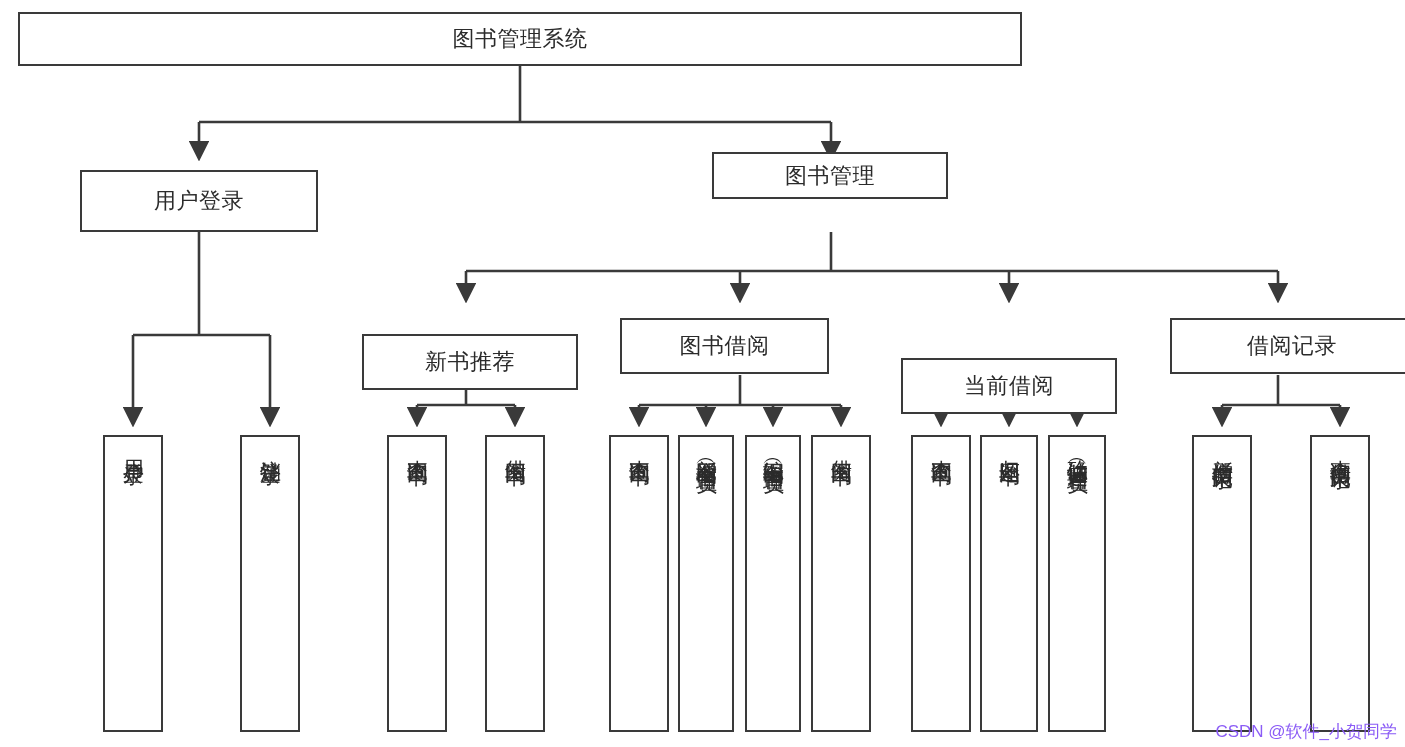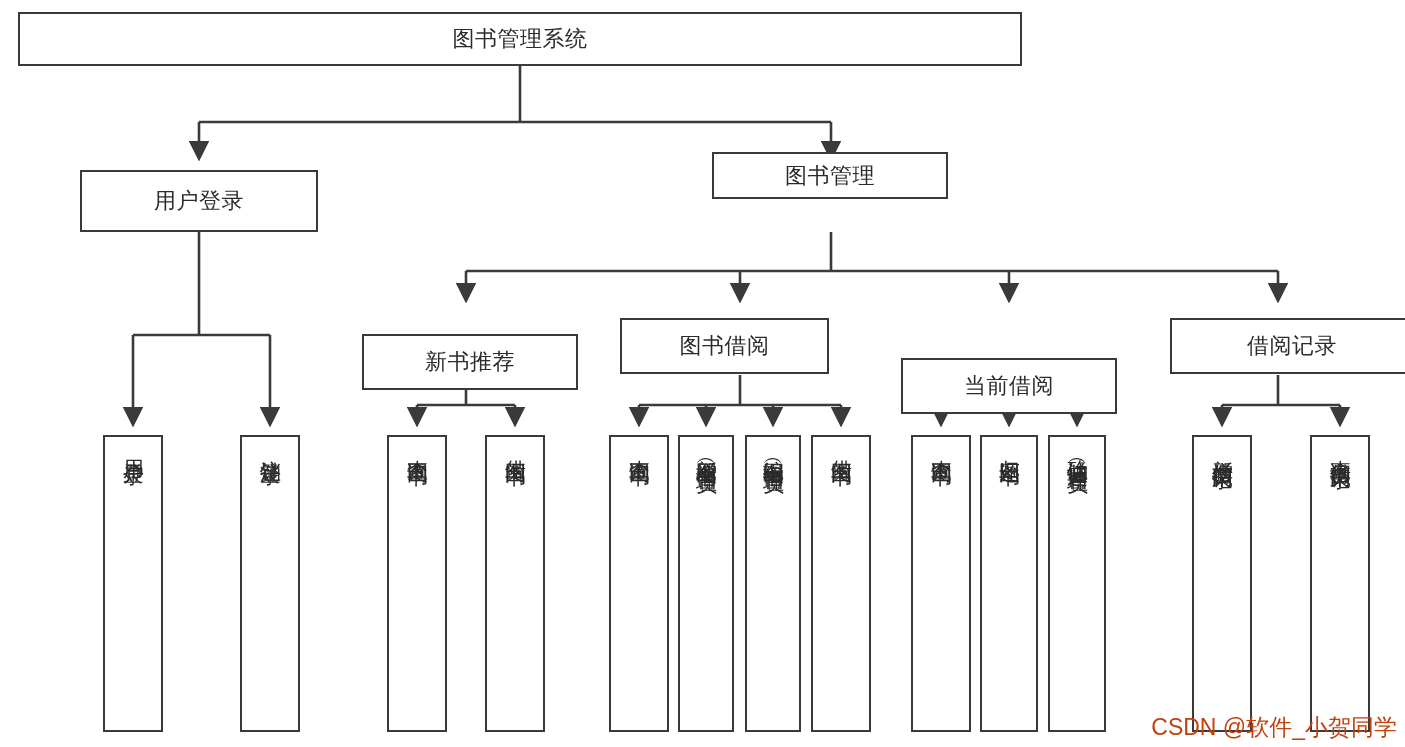--- a/index.html
+++ b/index.html
@@ -54,22 +54,22 @@
     text-orientation: upright;
     -webkit-writing-mode: vertical-rl;
     white-space: nowrap;
     letter-spacing: 2px;
     font-size: 21px;
   }
   .watermark {
     position: absolute;
     right: 8px;
     bottom: 4px;
-    color: #c2410c;
-    font-size: 23px;
+    color: #8b5cf6;
+    font-size: 17px;
     z-index: 3;
     white-space: nowrap;
     user-select: none;
   }
 </style>
 </head>
 <body>
 
 <div id="canvas">
 

